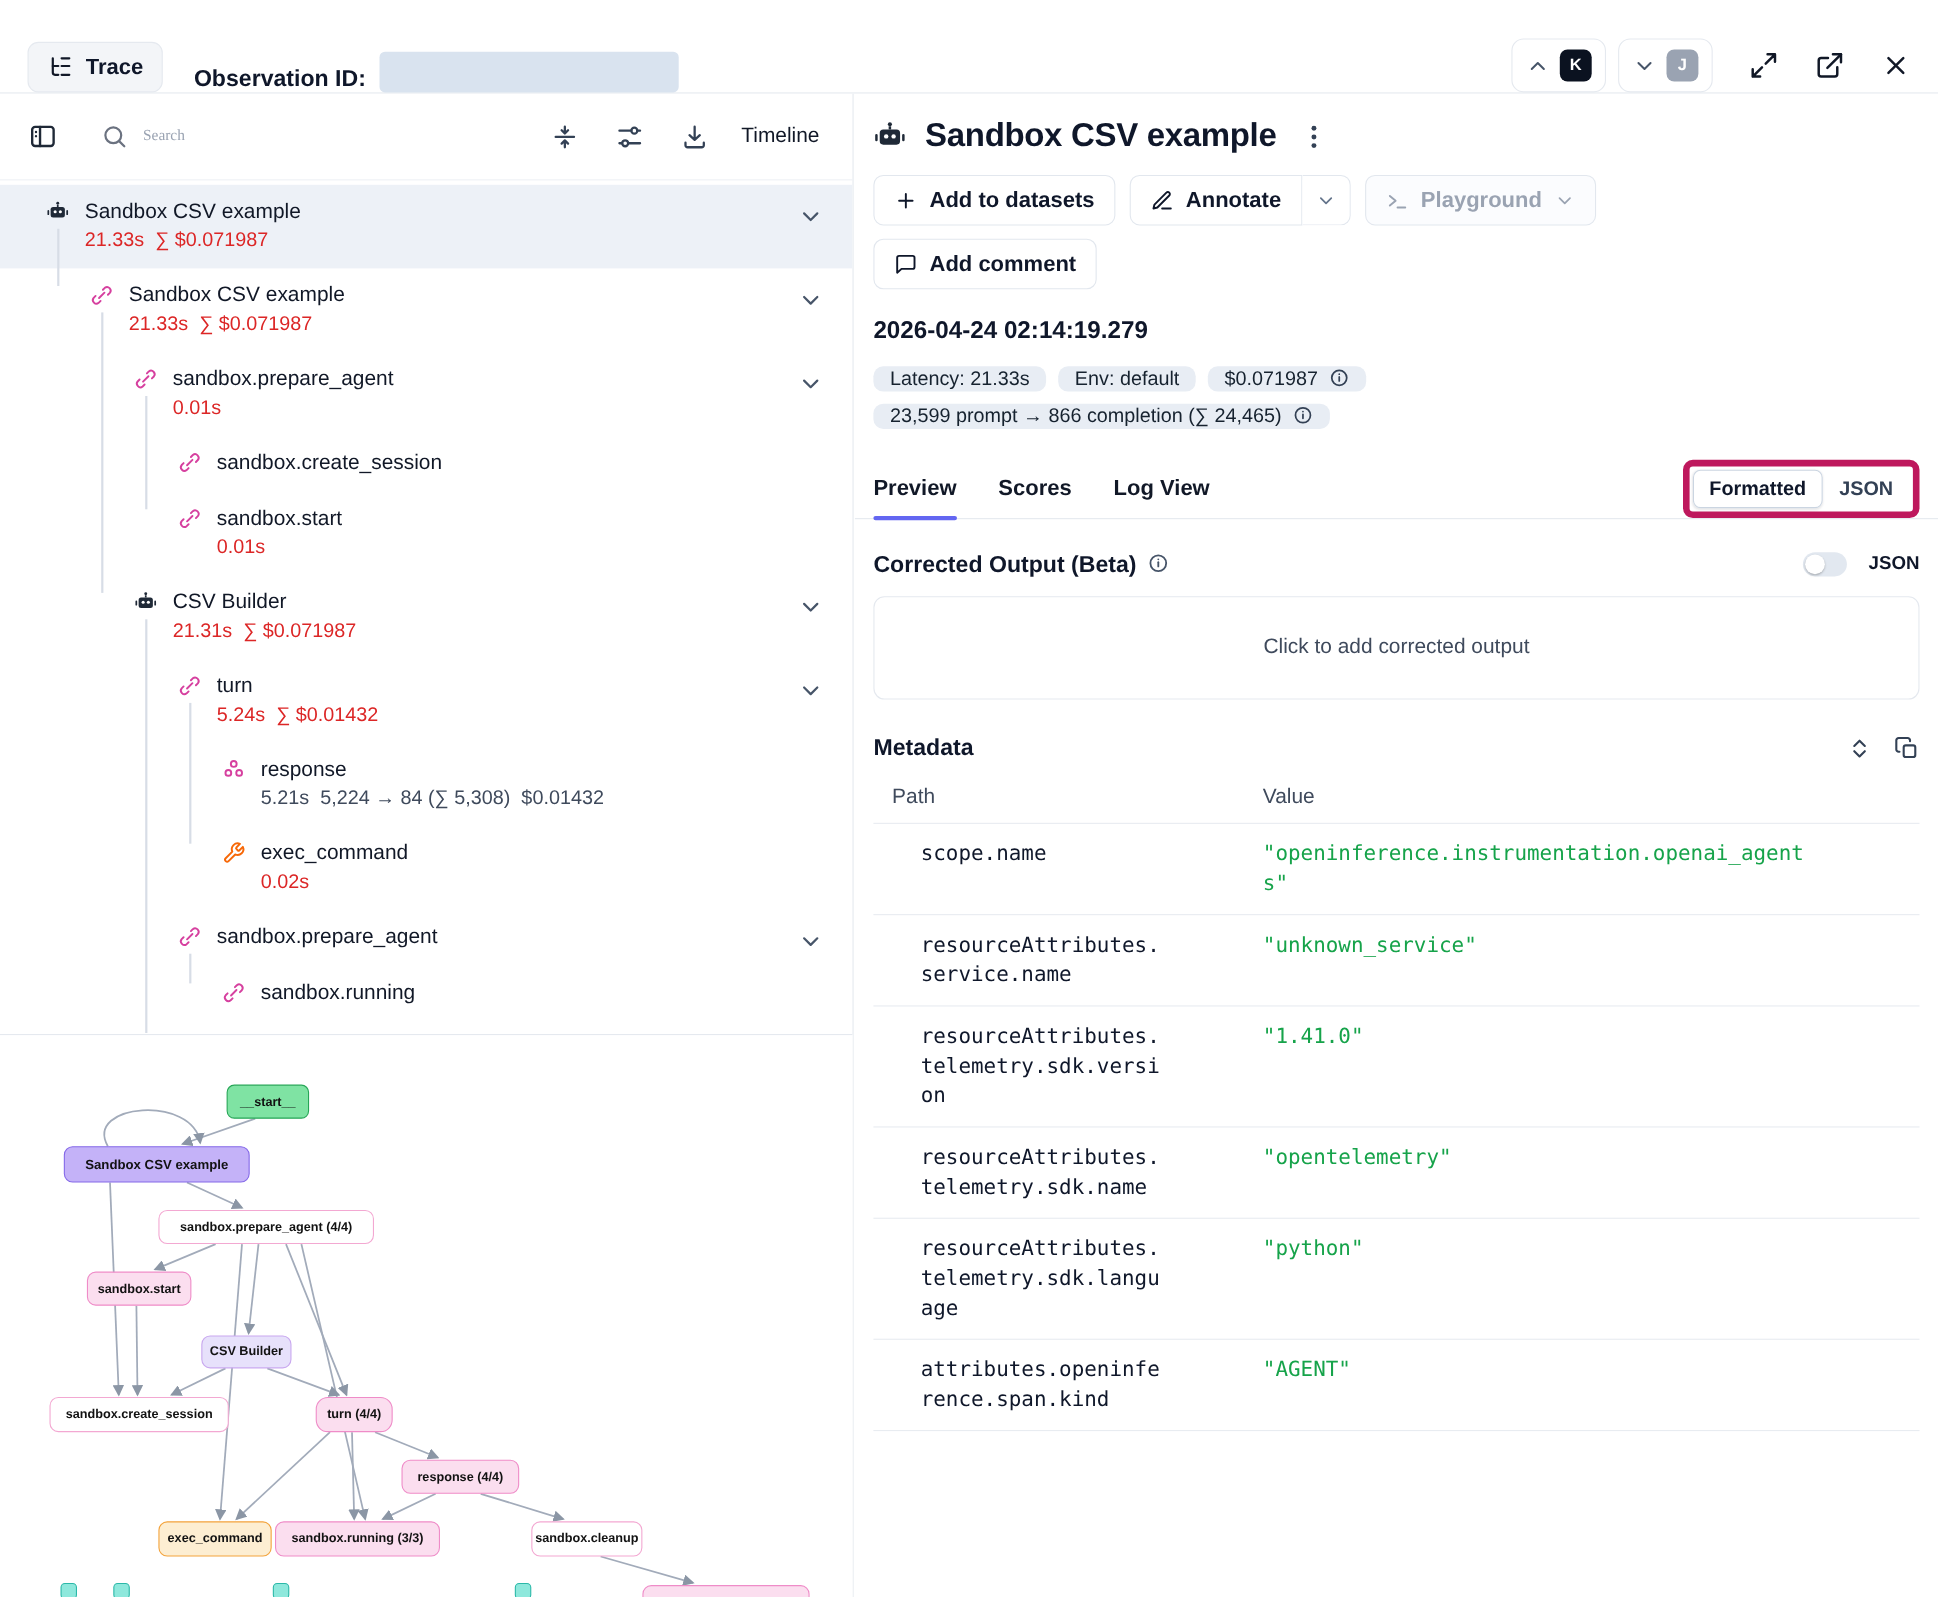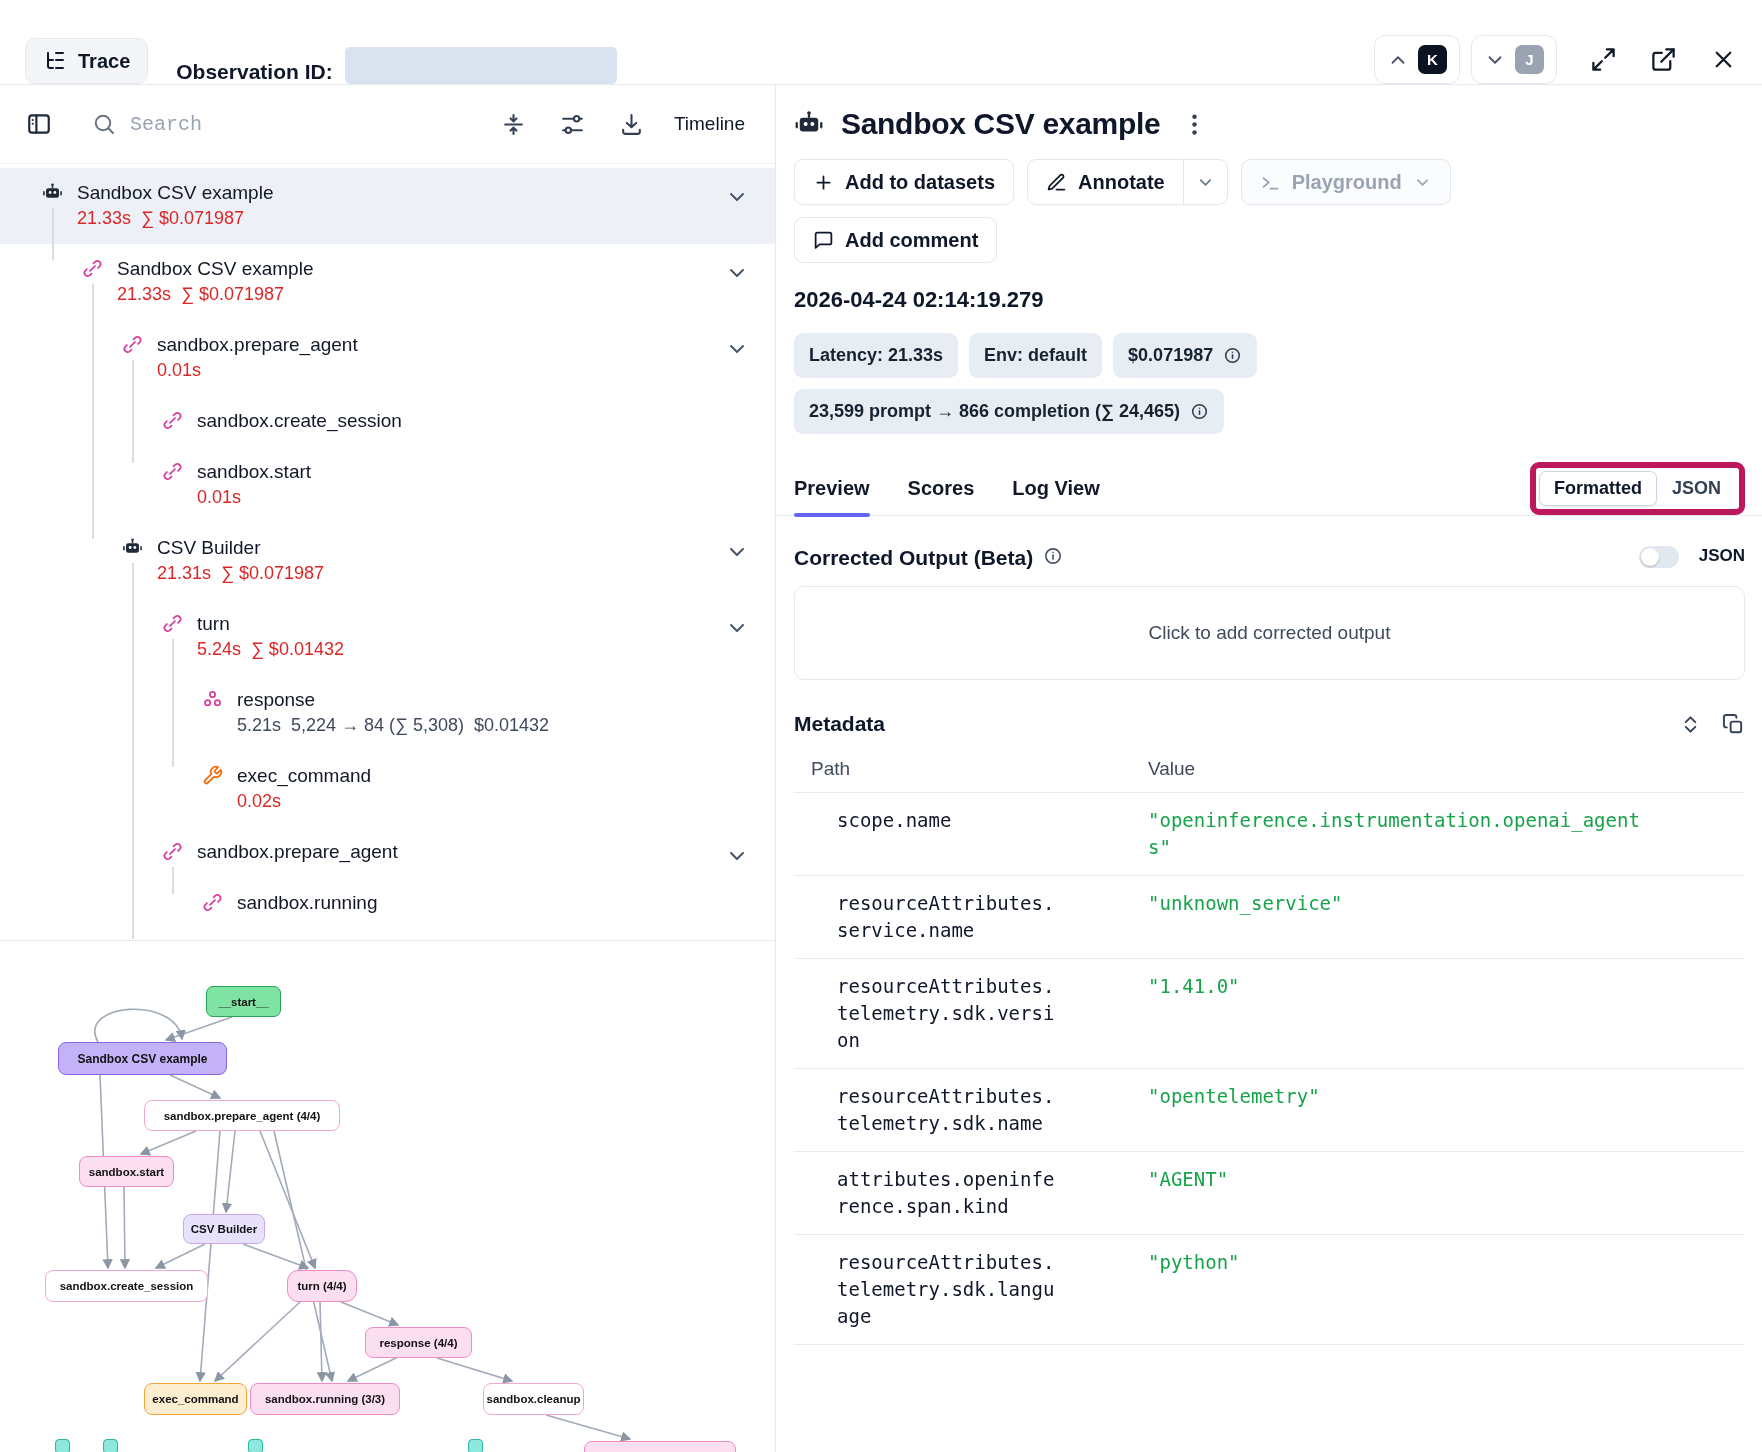--- a/index.html
+++ b/index.html
@@ -26,21 +26,21 @@
   .key.dark{background:#0b1220}
   .key.gray{background:#9aa3b2}
   .topicon{width:27px;height:27px;color:#111827;margin-left:33px;cursor:pointer}
 
   
   .left{position:absolute;top:85px;left:0;width:776px;bottom:0;border-right:1px solid #e5e9ef;background:#fff}
   .left-header{height:79px;display:flex;align-items:center;padding:0 30px 0 26px;border-bottom:1px solid #eef1f5}
   .ph-icon{width:26px;height:26px;color:#1f2937;cursor:pointer}
   .search{display:flex;align-items:center;gap:14px;margin-left:40px;flex:1}
   .search .i{width:24px;height:24px;color:#6b7280}
-  .search input{border:none;outline:none;font-size:20px;color:#be185d;width:190px;font-family:Liberation Mono, monospace;background:transparent}
+  .search input{border:none;outline:none;font-size:14px;color:#be185d;width:190px;font-family:Liberation Serif, serif;background:transparent}
   .search input::placeholder{color:#9aa3b2}
   .lh-icon{width:25px;height:25px;color:#334155;margin-left:34px;cursor:pointer}
   .timeline{margin-left:30px;font-size:19px;color:#111827;cursor:pointer}
 
   .tree{position:relative;height:775px;overflow:hidden;padding-top:4px}
   .trow{position:relative;display:flex;align-items:flex-start;padding:11px 60px 13px 0;cursor:pointer}
   .trow.selected{background:#edf1f7}
   .ticon{width:21px;height:21px;flex:none;margin-top:3px}
   .c-dark{color:#1f2937}.c-pink{color:#d6409f}.c-orange{color:#f76808}
   .ttext{margin-left:14px;min-width:0}
@@ -78,22 +78,22 @@
     border-radius:9px;background:#fff;font-size:20px;font-weight:600;color:#0f172a;font-family:inherit;cursor:pointer}
   .btn .i{width:21px;height:21px}
   .split{display:inline-flex}
   .split .main{border-radius:9px 0 0 9px}
   .split .chevseg{border-radius:0 9px 9px 0;border-left:none;padding:0 12px}
   .btn.ghost{color:#9aa3b2;background:#fbfcfe}
   .btn.ghost .i{color:#9aa3b2}
   .btn .chev{width:19px;height:19px;color:#64748b}
   .timestamp{margin-top:24px;font-size:22px;font-weight:600}
   .badges{display:flex;flex-wrap:wrap;gap:11px;margin-top:20px;max-width:745px}
-  .badge{display:inline-flex;align-items:center;gap:10px;background:#e8edf4;border-radius:9px;
-    padding:12px 15px;font-size:18px;font-weight:700;color:#16222f}
+  .badge{display:inline-flex;align-items:flex-start;gap:10px;background:#e8edf4;border-radius:9px;
+    padding:1px 15px;font-size:18px;font-weight:400;color:#16222f}
   .badge .i{width:19px;height:19px;color:#334155}
 
   .tabs-row{display:flex;align-items:center;margin:28px -17px 0;padding:0 17px;border-bottom:1px solid #e5e9ef;height:54px}
   .tab{font-size:20px;font-weight:600;color:#111827;margin-right:38px;height:54px;display:flex;
     align-items:center;position:relative;cursor:pointer}
   .tab.active::after{content:"";position:absolute;left:0;right:0;bottom:-1px;height:4px;
     background:var(--accent,#6366f1);border-radius:2px}
   .seg{margin-left:auto;display:flex;border:6px solid #be185d;border-radius:9px;padding:3px;background:#fff}
   .seg-item{font-size:18px;font-weight:600;color:#334155;padding:6px 14px;border-radius:7px;
     border:1px solid transparent;cursor:pointer}
@@ -607,22 +607,22 @@
         </div>
         <div class="mrow">
           <div class="mpath">resourceAttributes.telemetry.sdk.version</div>
           <div class="mval">"1.41.0"</div>
         </div>
         <div class="mrow">
           <div class="mpath">resourceAttributes.telemetry.sdk.name</div>
           <div class="mval">"opentelemetry"</div>
         </div>
         <div class="mrow">
+          <div class="mpath">resourceAttributes.telemetry.sdk.language</div>
+          <div class="mval">"python"</div>
+        </div>
+        <div class="mrow">
           <div class="mpath">attributes.openinference.span.kind</div>
           <div class="mval">"AGENT"</div>
         </div>
-        <div class="mrow">
-          <div class="mpath">resourceAttributes.telemetry.sdk.language</div>
-          <div class="mval">"python"</div>
-        </div>
       </div>
   </main>
 </div>
 
 </body></html>

